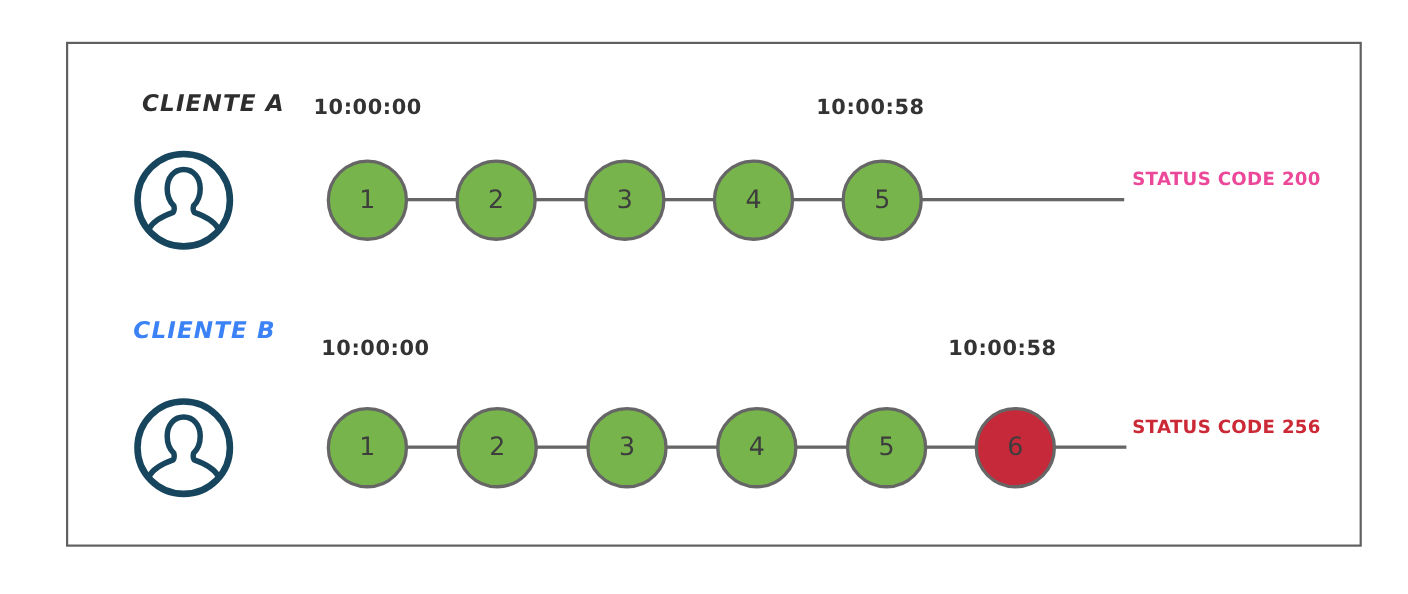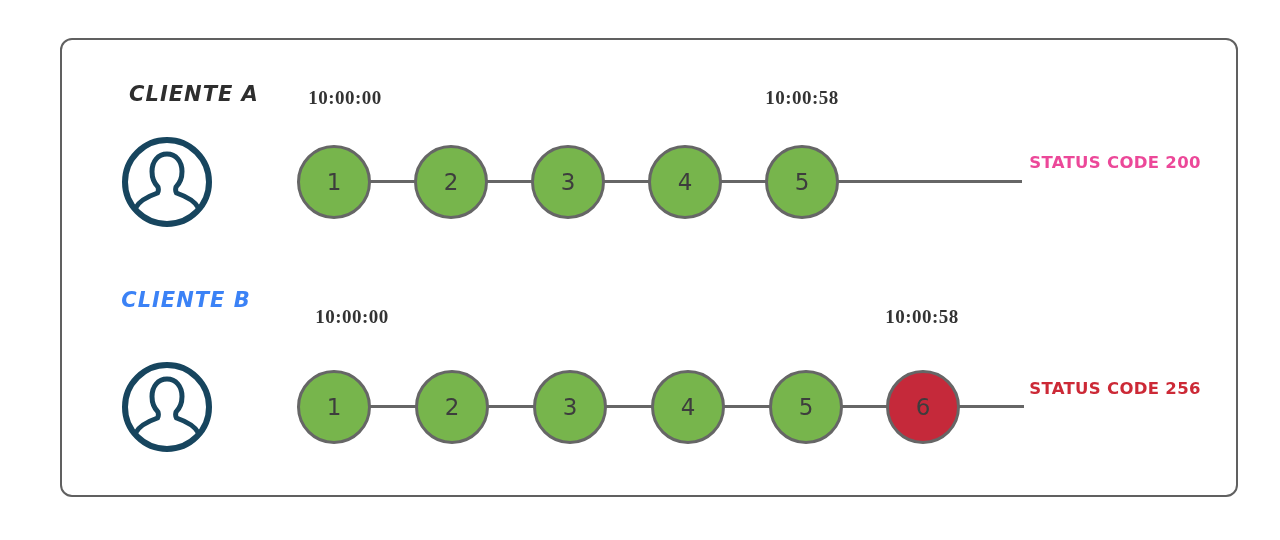--- a/index.html
+++ b/index.html
@@ -12,46 +12,45 @@
     width: 1280px;
     height: 540px;
     background: #ffffff;
     overflow: hidden;
   }
   .frame {
     position: absolute;
     left: 60px; top: 38px;
     width: 1178px; height: 459px;
     border: 2.5px solid #606060;
-    border-radius: 12px;
+    border-radius: 0;
     background: #ffffff;
   }
   .client-label {
     position: absolute;
     width: 160px;
     text-align: center;
     font-size: 21px;
     font-weight: 700;
     font-style: italic;
     letter-spacing: 1px;
     color: #2e2e2e;
   }
   .avatar {
     position: absolute;
     width: 96px; height: 96px;
   }
   .timestamp {
     position: absolute;
     width: 120px;
-    text-align: center;
+    text-align: left;
     font-size: 19px;
     font-weight: 700;
     color: #333333;
     letter-spacing: 0.5px;
-    font-family: Liberation Serif, serif;
   }
   .timeline-line {
     position: absolute;
     height: 3px;
     background: #666666;
   }
   .req-circle {
     position: absolute;
     width: 74px; height: 74px;
     border-radius: 50%;

